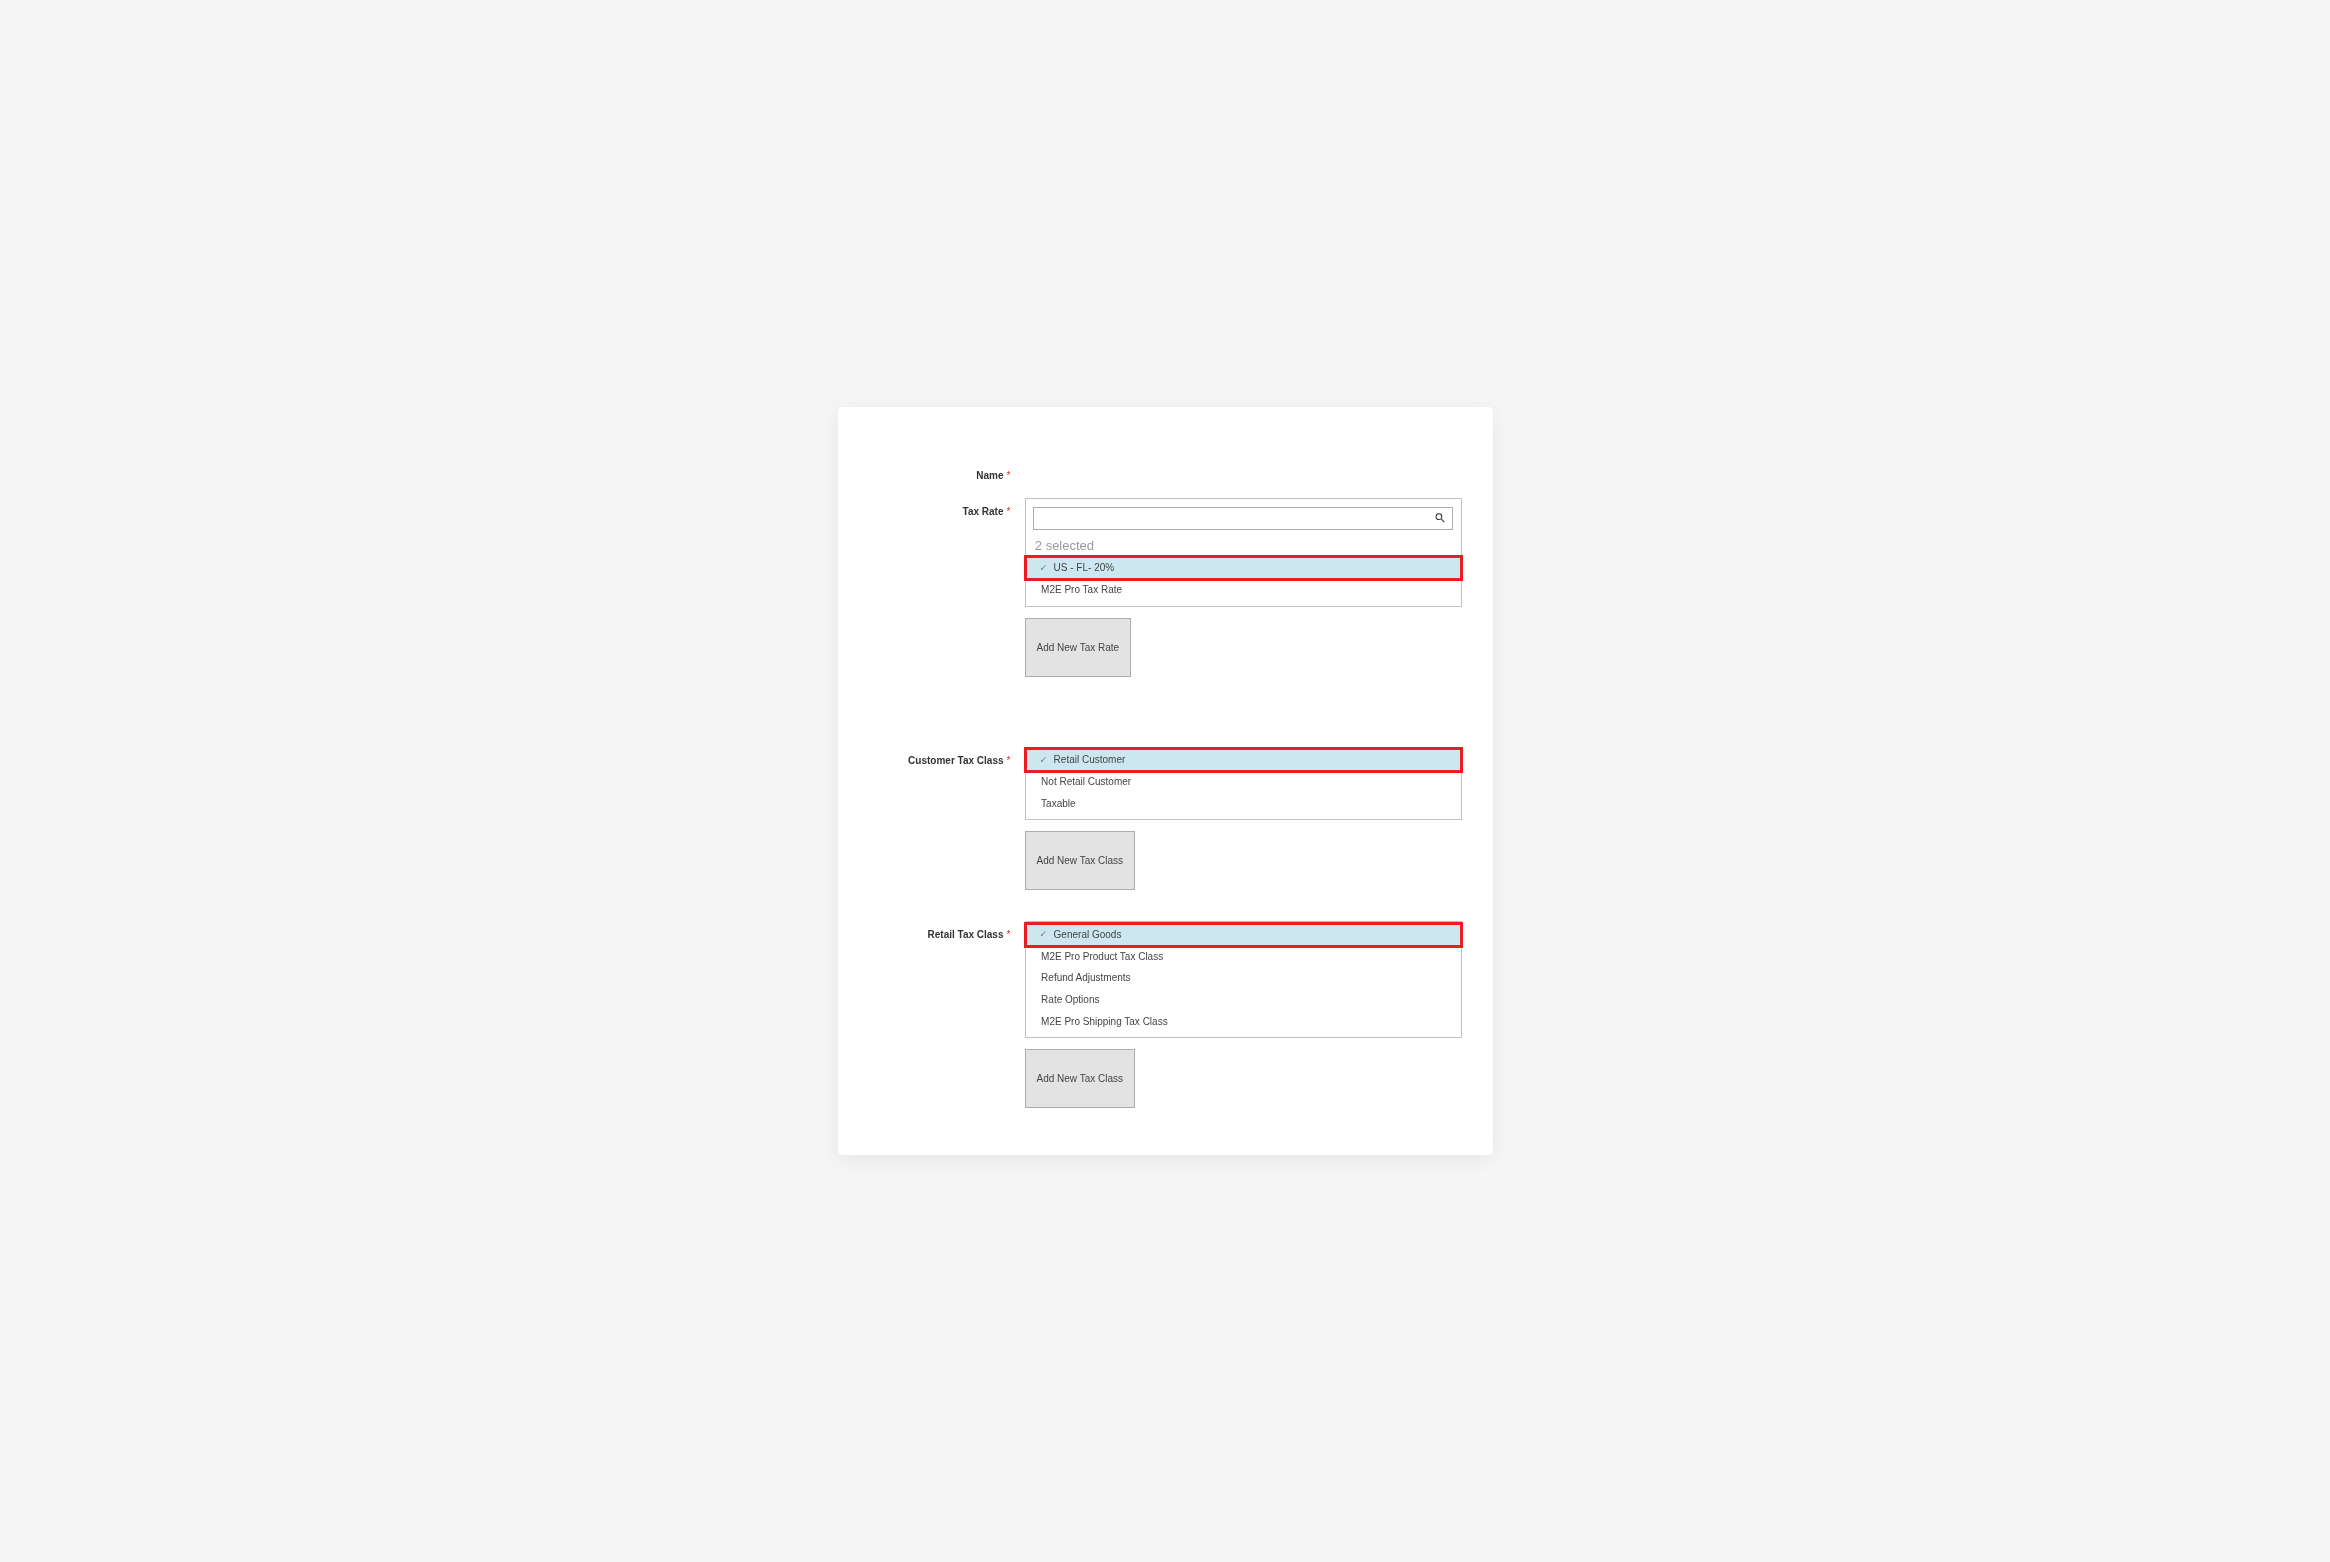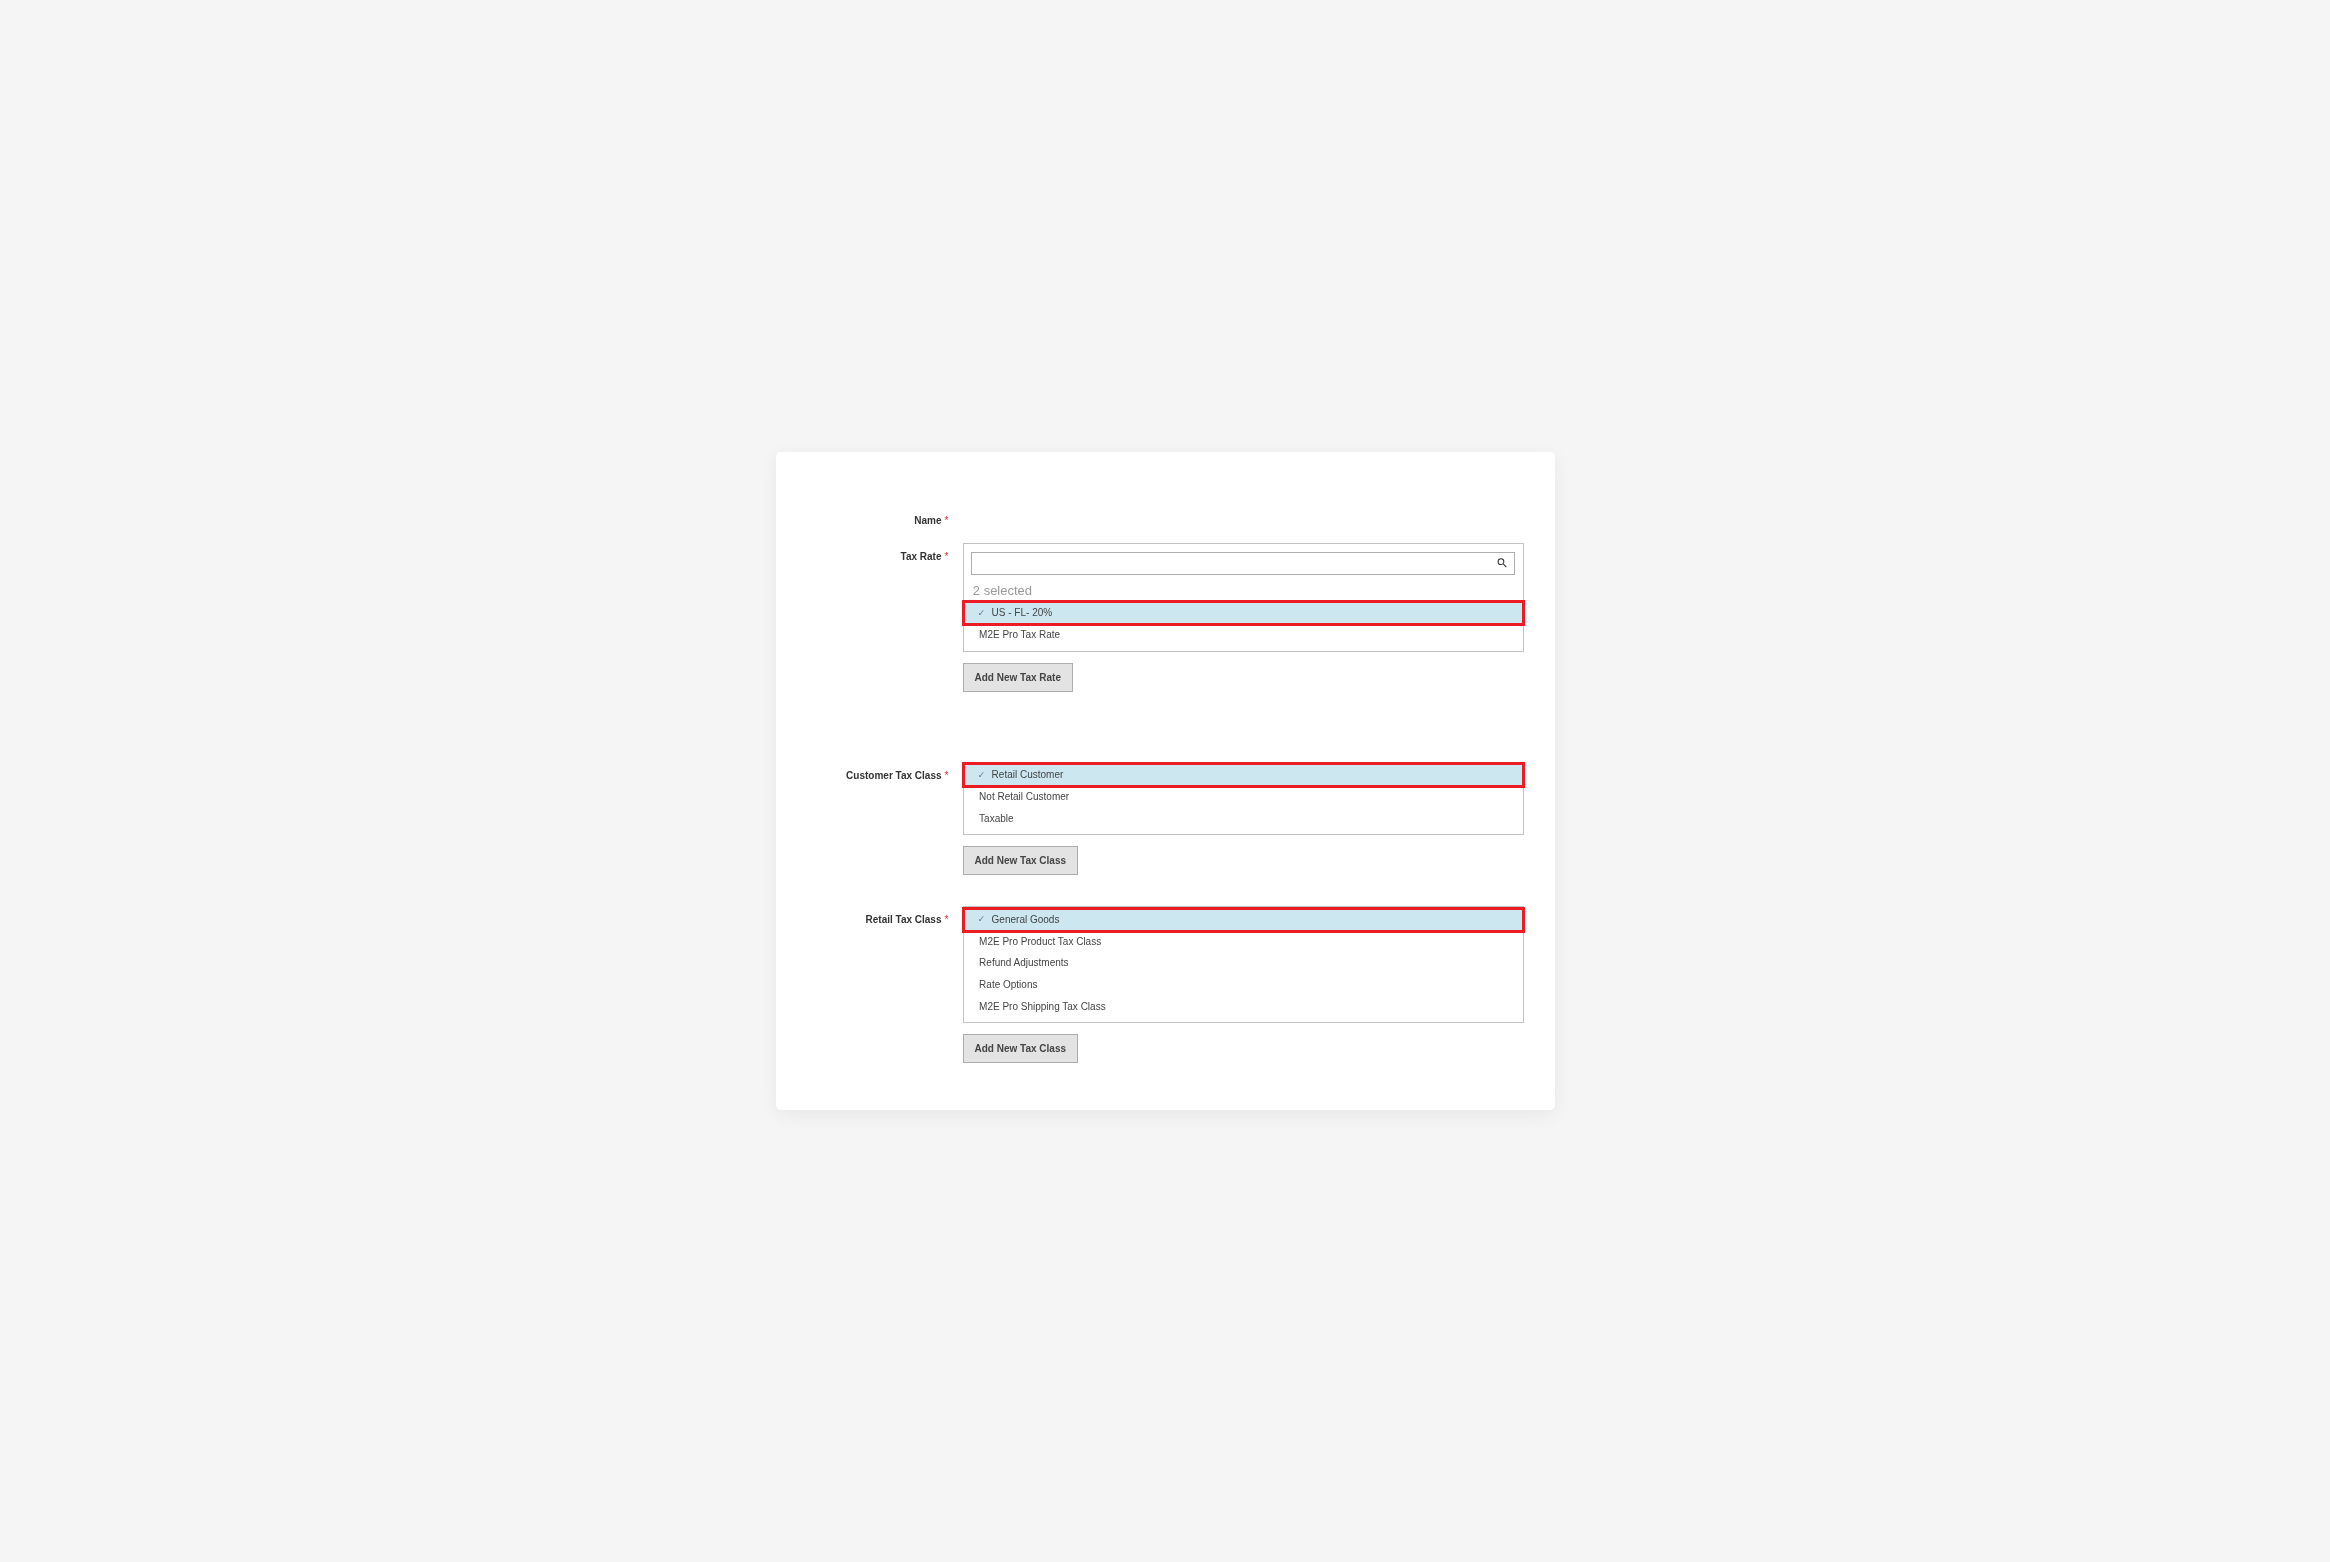--- a/index.html
+++ b/index.html
@@ -7,21 +7,21 @@
   body {
     background: #f5f5f5;
     font-family: -apple-system, BlinkMacSystemFont, "Segoe UI", Helvetica, Arial, sans-serif;
     display: flex;
     align-items: center;
     justify-content: center;
     padding: 47px 0;
   }
   .card {
     background: #ffffff;
-    width: 779px;
+    width: 655px;
     border-radius: 4.7px;
     box-shadow: 0 4.7px 18.7px rgba(0,0,0,0.06);
     padding: 55px 31px 31px 31px;
   }
   .form-row {
     display: flex;
     align-items: flex-start;
     margin-bottom: 15.6px;
   }
   .form-row.big-gap { margin-bottom: 70px; }
@@ -114,23 +114,23 @@
     z-index: 1;
   }
   .ms-bottom-pad { height: 4.7px; }
   .ms-inner-pad { height: 1.6px; }
   .btn {
     margin-top: 11px;
     display: inline-block;
     background: #e3e3e3;
     border: 0.8px solid #adadad;
     color: #444;
-    font-weight: 700;
-    font-size: 10px;
-    padding: 8px 11px;
+    font-weight: 400;
+    font-size: 10px;
+    padding: 23px 11px;
     cursor: pointer;
   }
 </style>
 </head>
 <body>
 
 <div class="card">
 
   <div class="form-row">
     <div class="label-col">

